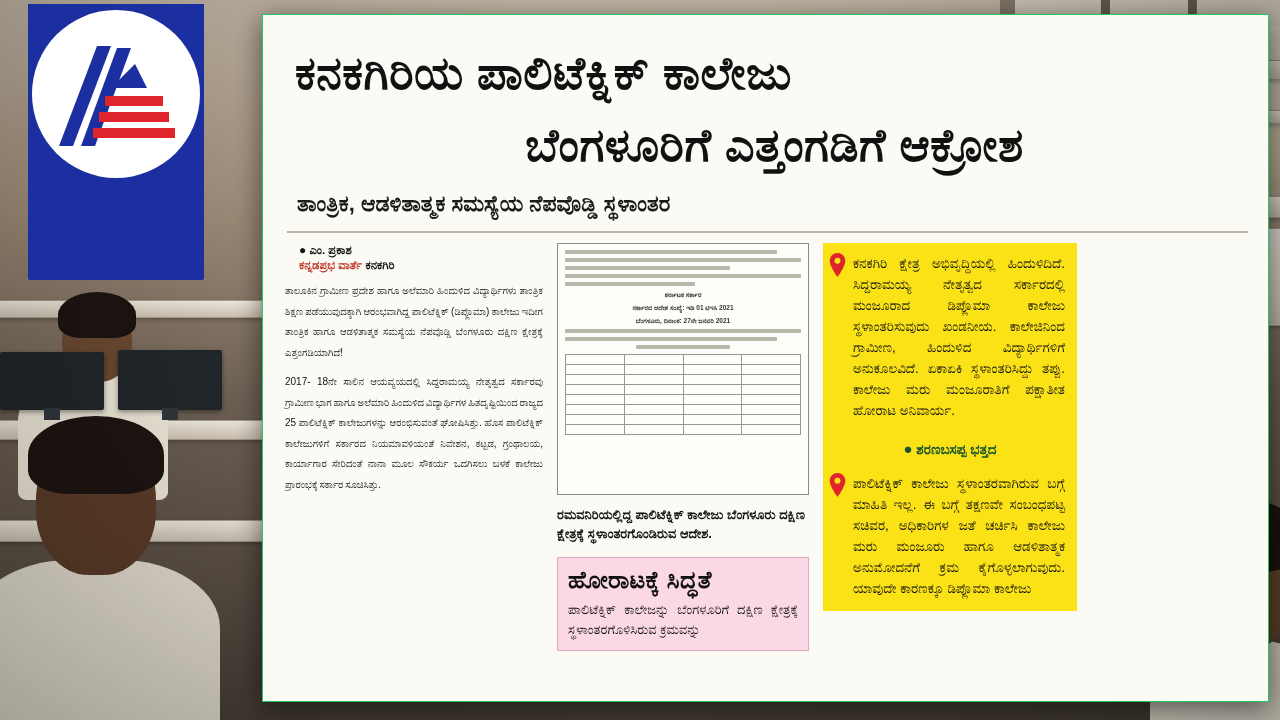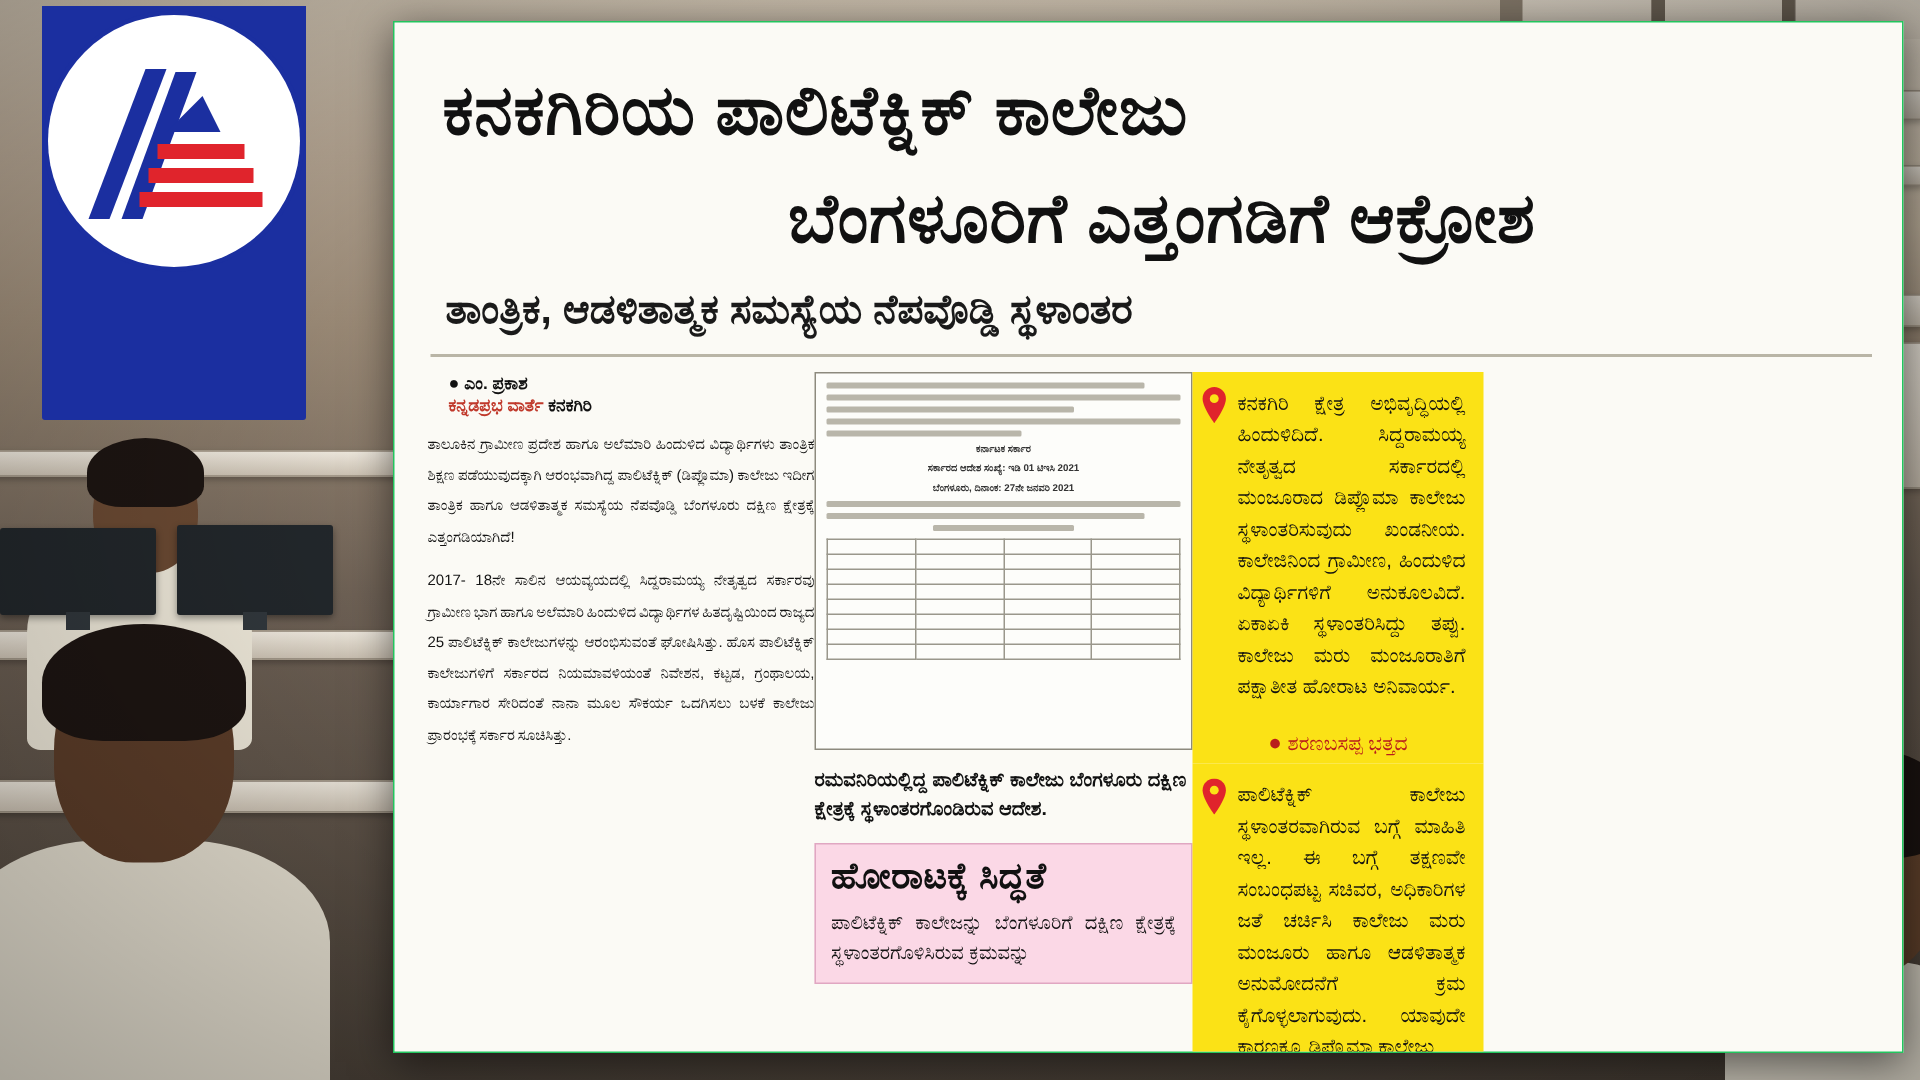--- a/index.html
+++ b/index.html
@@ -153,35 +153,36 @@
     line-height: 56px;
     margin: 22px 0 0 14px;
   }
   .headline-2 {
     font-size: 46px;
     line-height: 56px;
     margin: 16px 0 0 14px;
     text-align: center;
   }
   .subhead {
-    font-size: 27px;
+    font-size: 22px;
     font-weight: bold;
     color: #1a1a1a;
     margin: 18px 0 0 16px;
     white-space: nowrap;
   }
   .rule {
     height: 2px;
     background: #b9b5a6;
     margin: 14px 6px 10px 6px;
   }
 
   
   .columns {
     display: flex;
+    gap: 14px;
     padding: 0 4px;
     box-sizing: border-box;
   }
   .col-text {
     width: 258px;
   }
   .byline {
     font-size: 11.5px;
     font-weight: bold;
     color: #111;
@@ -271,44 +272,44 @@
   }
   .pink-body {
     margin-top: 6px;
     font-size: 13px;
     line-height: 20px;
     color: #131313;
     text-align: justify;
   }
 
   
-  .col-yellow { width: 194px; }
+  .col-yellow { width: 254px; }
   .yellow-box {
     background: #fbe216;
     padding: 10px 12px 12px 30px;
     box-sizing: border-box;
     position: relative;
     font-size: 13.5px;
     line-height: 21px;
     color: #111;
     text-align: justify;
   }
   .pin {
     position: absolute;
     left: 6px;
     top: 10px;
     width: 17px;
     height: 24px;
   }
   .bullet-line {
     text-align: center;
-    font-weight: normal;
+    font-weight: bold;
     font-size: 13.5px;
     padding: 7px 0 5px 0;
-    color: #b91c1c;
+    color: #14532d;
     background: #fbe216;
   }
   .bullet-line .dot { font-size: 15px; }
 
   
   .logo-badge {
     position: absolute;
     left: 10px;
     top: 4px;
     width: 212px;

